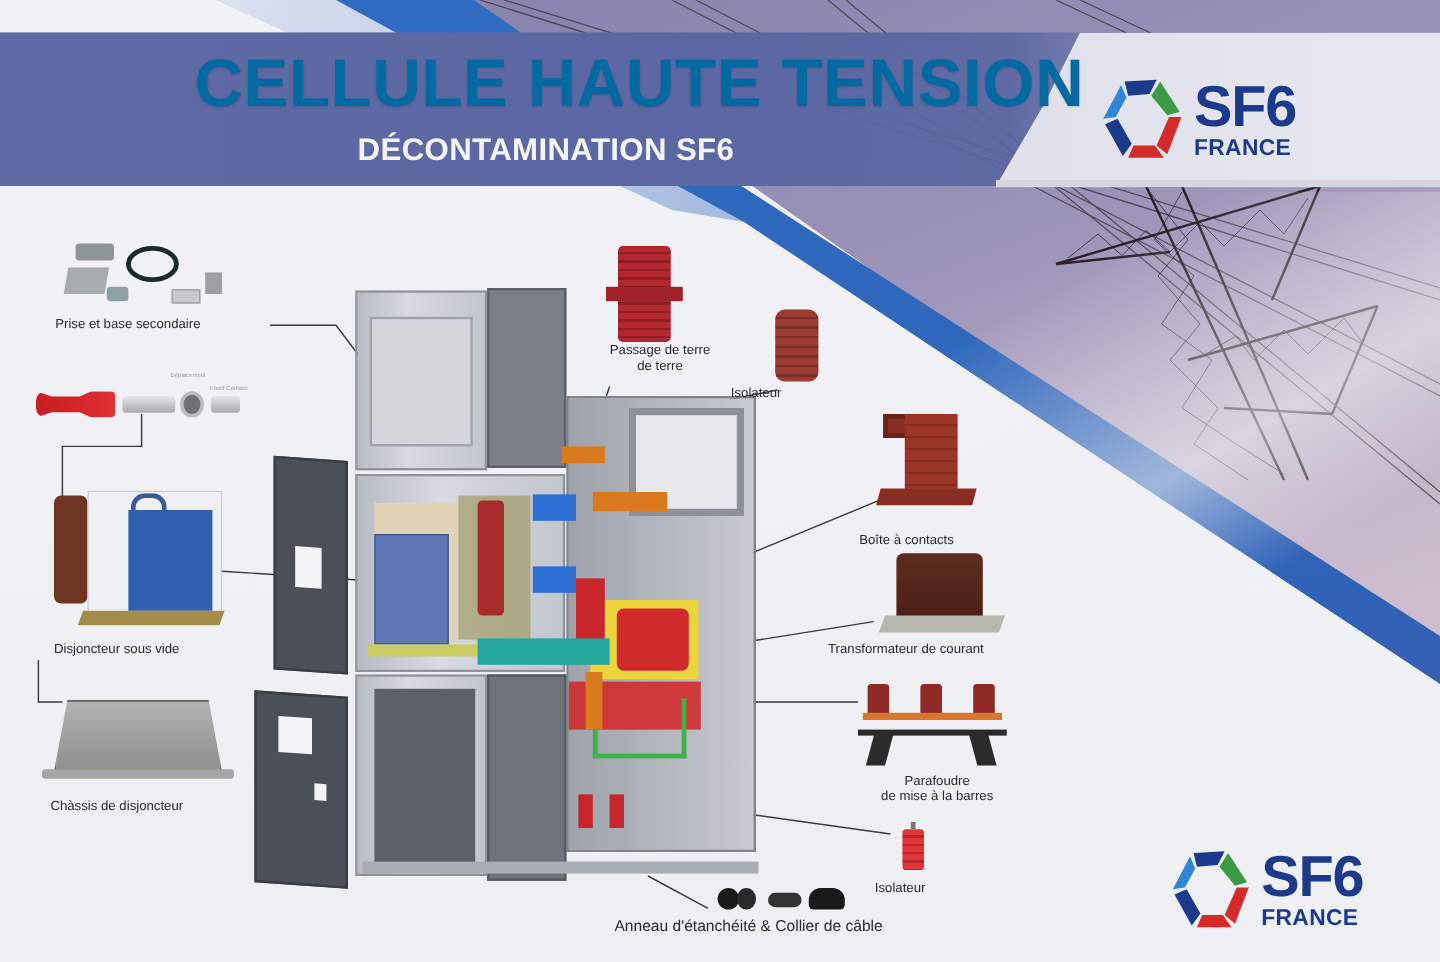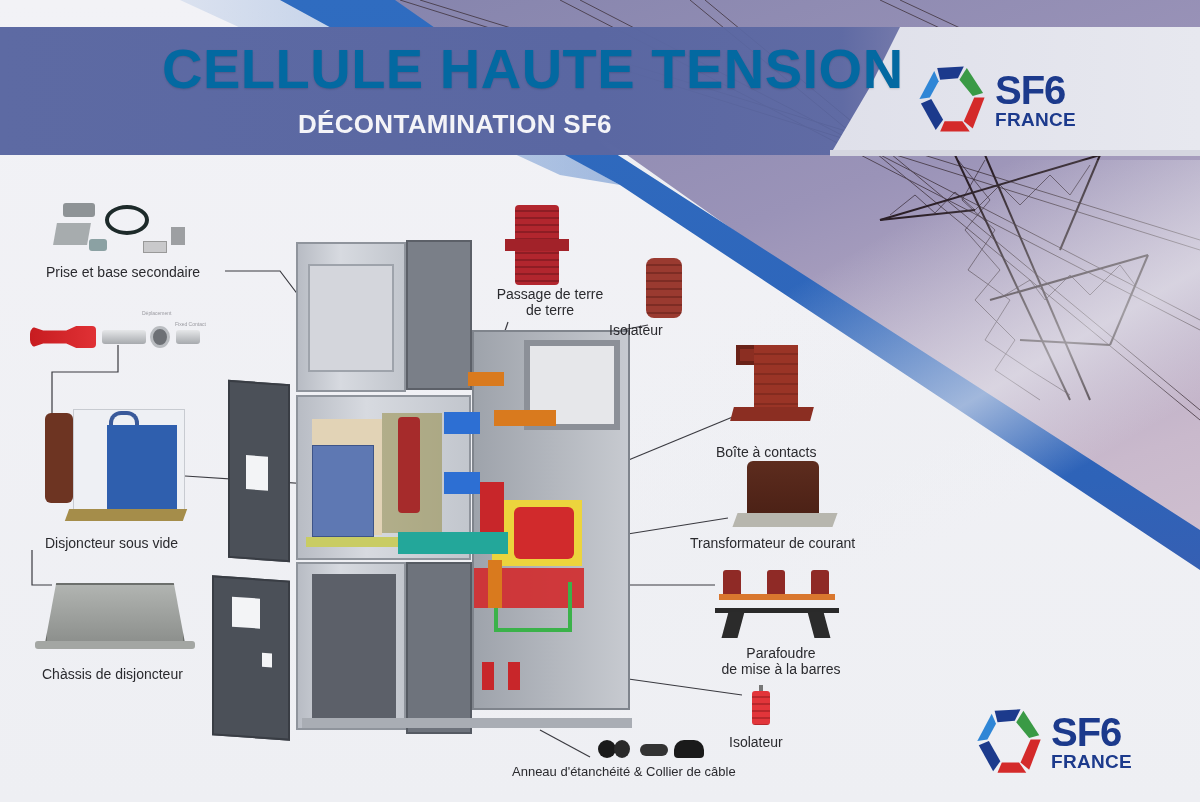--- a/index.html
+++ b/index.html
@@ -59,25 +59,25 @@
     border-radius: 0;
   }
   .logo-strip {
     position: absolute; left: 830px; top: 150px; width: 370px; height: 6px;
     background: #d5d6e0;
   }
 
   
   .logo { position: absolute; display: flex; align-items: center; }
   .logo .word { display: flex; flex-direction: column; line-height: 1; color: #1c3a8c; font-weight: bold; margin-left: 6px; }
-  .logo .sf6 { font-size: 40px; letter-spacing: -1px; }
+  .logo .sf6 { font-size: 48px; letter-spacing: -1px; }
   .logo .fr { font-size: 19px; letter-spacing: 0.3px; }
 
   
-  .lbl { position: absolute; color: #2a2a2e; font-size: 14px; white-space: nowrap; text-align: center; line-height: 1.15; }
+  .lbl { position: absolute; color: #2a2a2e; font-size: 11px; white-space: nowrap; text-align: center; line-height: 1.15; }
   .tiny { position: absolute; color: #9a9aa0; font-size: 5px; white-space: nowrap; }
 
   
   svg.leaders { position: absolute; left: 0; top: 0; width: 1200px; height: 802px; pointer-events: none; }
 
   
   .panel { position: absolute; }
   .steel { background: linear-gradient(90deg, #b8bcc4, #d7dae0 40%, #c2c6cd); border: 2px solid #8f949c; }
   .dark { background: #4b5058; border: 2px solid #393d44; }
   .hole { position: absolute; background: #f3f4f6; }

